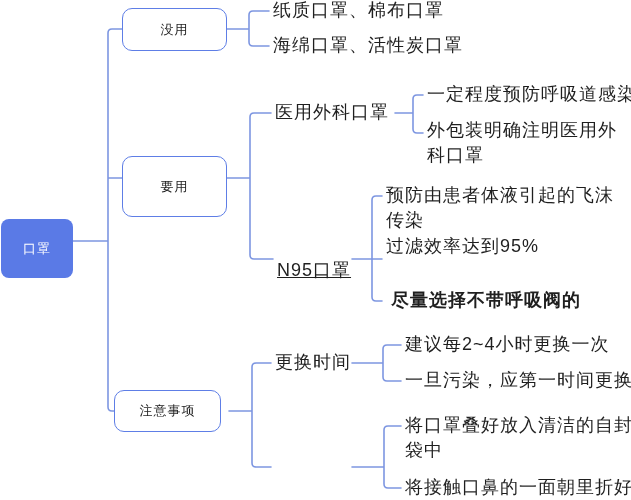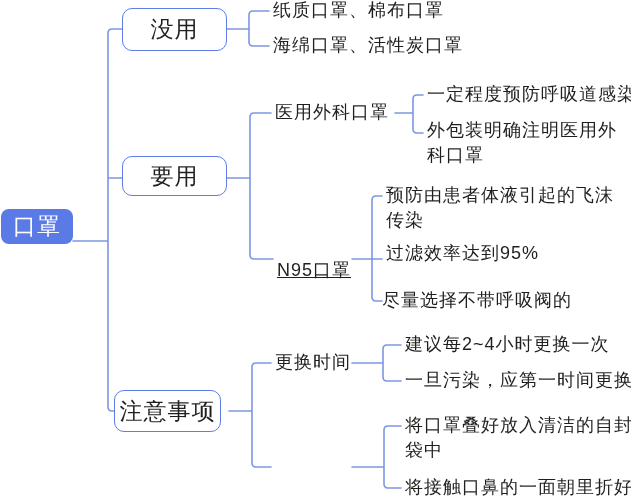--- a/index.html
+++ b/index.html
@@ -14,21 +14,21 @@
   .connectors{position:absolute;left:0;top:0;width:631px;height:500px;}
   .connectors path{
     fill:none;
     stroke:var(--line-color,#7D96E1);
     stroke-width:1.6;
     stroke-linecap:round;
   }
   .node{
     position:absolute;
     display:flex;align-items:center;justify-content:center;
-    font-size:23px;
+    font-size:13px;
     letter-spacing:1px;
     box-sizing:border-box;
   }
   .node.root{
     background:var(--root-fill,#5A7AE6);
     color:#fff;
     border-radius:8px;
   }
   .node.box{
     background:#fff;
@@ -53,36 +53,36 @@
     <path d="M73,241 H108 M122,29 H112 Q108,29 108,33 V407 Q108,411 112,411 H122 M108,178 H122"></path>
     <path d="M227,29 H249 M249,29 V15 Q249,11 253,11 H269 M249,29 V42 Q249,46 253,46 H269"></path>
     <path d="M227,178 H250 M250,178 V117 Q250,113 254,113 H271 M250,178 V255 Q250,259 254,259 H273"></path>
     <path d="M395,113 H413 M413,113 V99 Q413,95 417,95 H423 M413,113 V129 Q413,133 417,133 H423"></path>
     <path d="M352,259 H382 M372,259 V200 Q372,196 376,196 H382 M372,259 V297 Q372,301 376,301 H382"></path>
     <path d="M229,411 H252 M252,411 V367 Q252,363 256,363 H271 M252,411 V463 Q252,467 256,467 H271"></path>
     <path d="M352,363 H383 M383,363 V349 Q383,345 387,345 H401 M383,363 V377 Q383,381 387,381 H401"></path>
     <path d="M352,467 H384 M384,467 V430 Q384,426 388,426 H401 M384,467 V484 Q384,488 388,488 H401"></path>
   </svg>
 
-  <div class="node root" style="left:1px;top:209px;width:72px;height:35px;">口罩</div>
+  <div class="node root" style="left:1px;top:219px;width:72px;height:59px;">口罩</div>
   <div class="node box" style="left:122px;top:8px;width:105px;height:43px;">没用</div>
-  <div class="node box" style="left:122px;top:156px;width:105px;height:40px;">要用</div>
+  <div class="node box" style="left:122px;top:156px;width:105px;height:61px;">要用</div>
   <div class="node box" style="left:114px;top:390px;width:107px;height:42px;">注意事项</div>
 
   <div class="leaf" style="left:273px;top:-2px;">纸质口罩、棉布口罩</div>
   <div class="leaf" style="left:273px;top:33px;">海绵口罩、活性炭口罩</div>
 
   <div class="label" style="left:275px;top:100px;">医用外科口罩</div>
   <div class="leaf" style="left:427px;top:82px;">一定程度预防呼吸道感染</div>
   <div class="leaf wrap" style="left:427px;top:118px;width:196px;">外包装明确注明医用外科口罩</div>
 
   <div class="label" style="left:277px;top:258px;text-decoration:underline;">N95口罩</div>
   <div class="leaf wrap" style="left:386px;top:183px;width:232px;">预防由患者体液引起的飞沫传染</div>
-  <div class="leaf" style="left:386px;top:241px;">过滤效率达到95%</div>
-  <div class="leaf" style="left:382px;top:288px;">尽量选择不带呼吸阀的</div>
+  <div class="leaf" style="left:386px;top:234px;">过滤效率达到95%</div>
+  <div class="leaf" style="left:391px;top:288px;font-weight:bold;">尽量选择不带呼吸阀的</div>
 
   <div class="label" style="left:275px;top:350px;">更换时间</div>
   <div class="leaf" style="left:405px;top:332px;">建议每2~4小时更换一次</div>
   <div class="leaf" style="left:405px;top:368px;">一旦污染，应第一时间更换</div>
 
   <div class="label" style="left:275px;top:454px;margin-top:45px;">保存方法</div>
   <div class="leaf wrap" style="left:405px;top:413px;width:232px;">将口罩叠好放入清洁的自封袋中</div>
   <div class="leaf" style="left:405px;top:475px;">将接触口鼻的一面朝里折好</div>
 
 </div>

